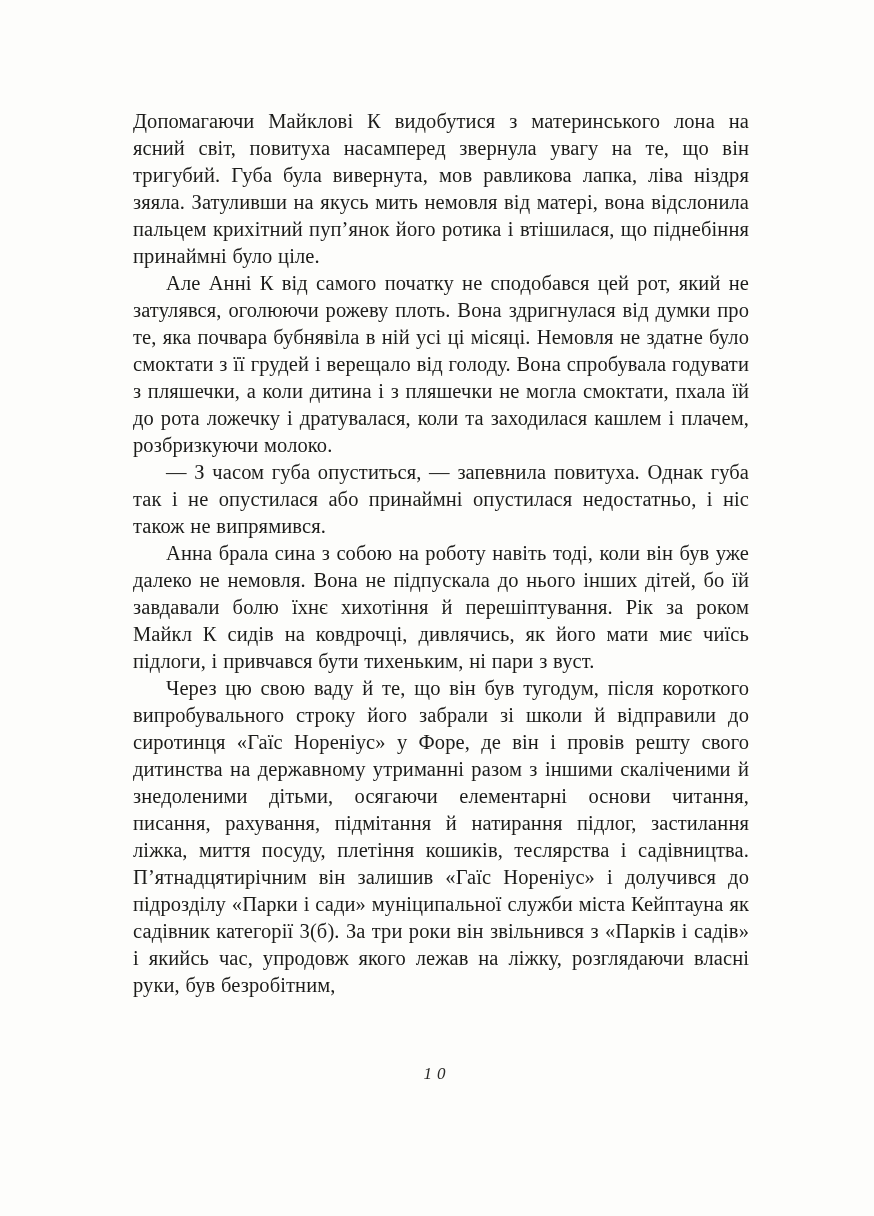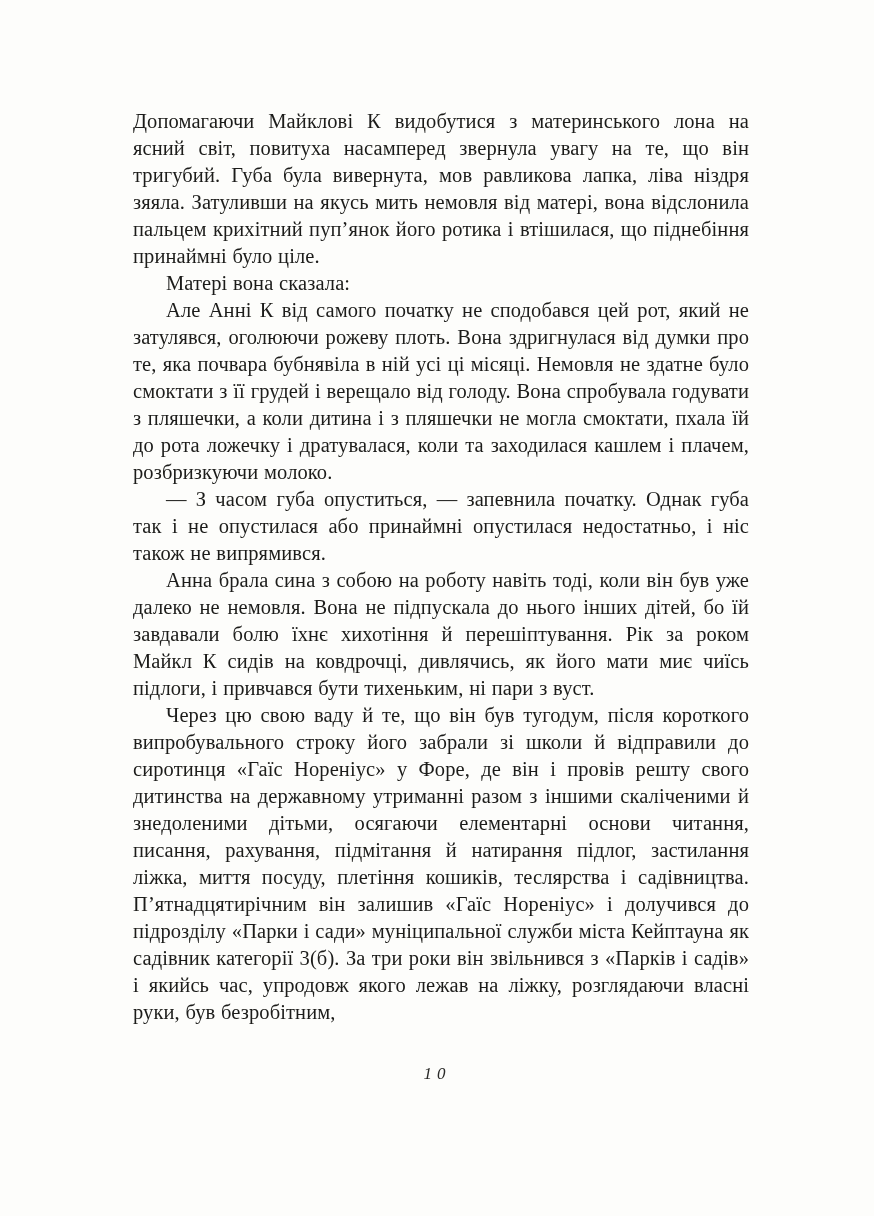--- a/index.html
+++ b/index.html
@@ -53,22 +53,21 @@
     color: var(--folio);
   }
 </style>
 </head>
 <body>
 
 <div class="book-page">
 
   <div class="text-block">
     <p class="opening">Допомагаючи Майклові К видобутися з материнського лона на ясний світ, повитуха насамперед звернула увагу на те, що він тригубий. Губа була вивернута, мов равликова лапка, ліва ніздря зяяла. Затуливши на якусь мить немовля від матері, вона відслонила пальцем крихітний пуп’янок його ротика і втішилася, що піднебіння принаймні було ціле.</p>
-    <p>Матері вона сказала:</p>
     <p>Але Анні К від самого початку не сподобався цей рот, який не затулявся, оголюючи рожеву плоть. Вона здригнулася від думки про те, яка почвара бубнявіла в ній усі ці місяці. Немовля не здатне було смоктати з її грудей і верещало від голоду. Вона спробувала годувати з пляшечки, а коли дитина і з пляшечки не могла смоктати, пхала їй до рота ложечку і дратувалася, коли та заходилася кашлем і плачем, розбризкуючи молоко.</p>
-    <p>— З часом губа опуститься, — запевнила початку. Однак губа так і не опустилася або принаймні опустилася недостатньо, і ніс також не випрямився.</p>
+    <p>— З часом губа опуститься, — запевнила повитуха. Однак губа так і не опустилася або принаймні опустилася недостатньо, і ніс також не випрямився.</p>
     <p>Анна брала сина з собою на роботу навіть тоді, коли він був уже далеко не немовля. Вона не підпускала до нього інших дітей, бо їй завдавали болю їхнє хихотіння й перешіптування. Рік за роком Майкл К сидів на ковдрочці, дивлячись, як його мати миє чиїсь підлоги, і привчався бути тихеньким, ні пари з вуст.</p>
     <p>Через цю свою ваду й те, що він був тугодум, після короткого випробувального строку його забрали зі школи й відправили до сиротинця «Гаїс Нореніус» у Форе, де він і провів решту свого дитинства на державному утриманні разом з іншими скаліченими й знедоленими дітьми, осягаючи елементарні основи читання, писання, рахування, підмітання й натирання підлог, застилання ліжка, миття посуду, плетіння кошиків, теслярства і садівництва. П’ятнадцятирічним він залишив «Гаїс Нореніус» і долучився до підрозділу «Парки і сади» муніципальної служби міста Кейптауна як садівник категорії 3(б). За три роки він звільнився з «Парків і садів» і якийсь час, упродовж якого лежав на ліжку, розглядаючи власні руки, був безробітним,</p>
   </div>
 
   <div class="page-number">10</div>
 
 </div>
 
 </body></html>

